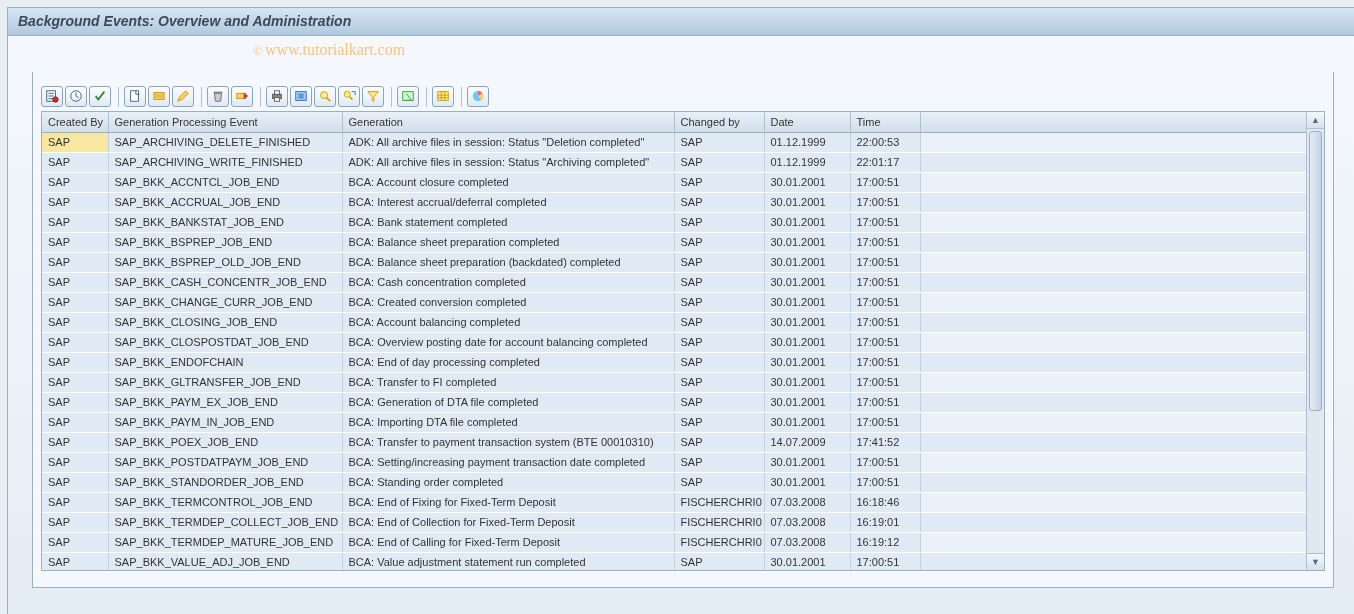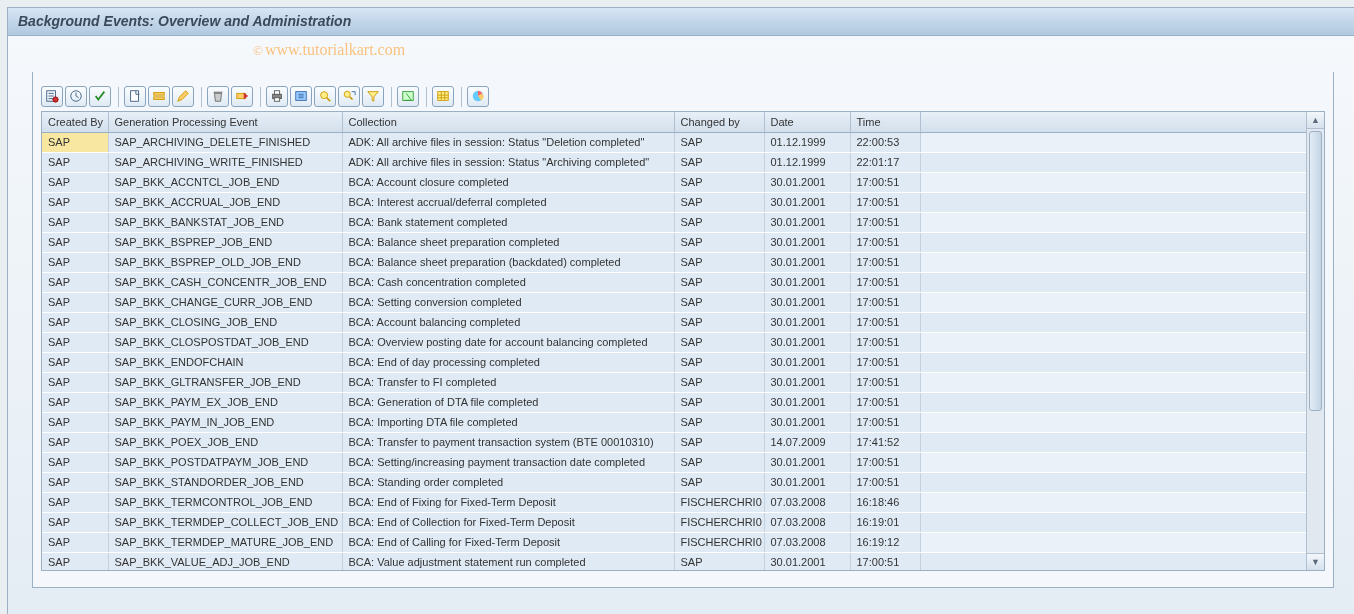--- a/index.html
+++ b/index.html
@@ -329,21 +329,21 @@
                 <col class="c-desc">
               <col class="c-changed">
                 <col class="c-date">
                 <col class="c-time">
                 <col class="c-fill">
             </colgroup>
             <thead>
               <tr id="header-row">
                   <th>Created By</th>
                   <th>Generation Processing Event</th>
-                  <th>Collection</th>
+                  <th>Generation</th>
                   <th>Changed by</th>
                   <th>Date</th>
                   <th>Time</th>
                   <th class="fill"></th>
                 </tr>
             </thead>
             <tbody id="grid-body">
                 <tr class="selected">
                   <td>SAP</td>
                   <td>SAP_ARCHIVING_DELETE_FINISHED</td>
@@ -412,21 +412,21 @@
                   <td>SAP_BKK_CASH_CONCENTR_JOB_END</td>
                   <td>BCA: Cash concentration completed</td>
                   <td>SAP</td>
                   <td>30.01.2001</td>
                   <td>17:00:51</td>
                   <td class="fill"></td>
                 </tr>
                 <tr>
                   <td>SAP</td>
                   <td>SAP_BKK_CHANGE_CURR_JOB_END</td>
-                  <td>BCA: Setting conversion completed</td>
+                  <td>BCA: Created conversion completed</td>
                   <td>SAP</td>
                   <td>30.01.2001</td>
                   <td>17:00:51</td>
                   <td class="fill"></td>
                 </tr>
                 <tr>
                   <td>SAP</td>
                   <td>SAP_BKK_CLOSING_JOB_END</td>
                   <td>BCA: Account balancing completed</td>
                   <td>SAP</td>

